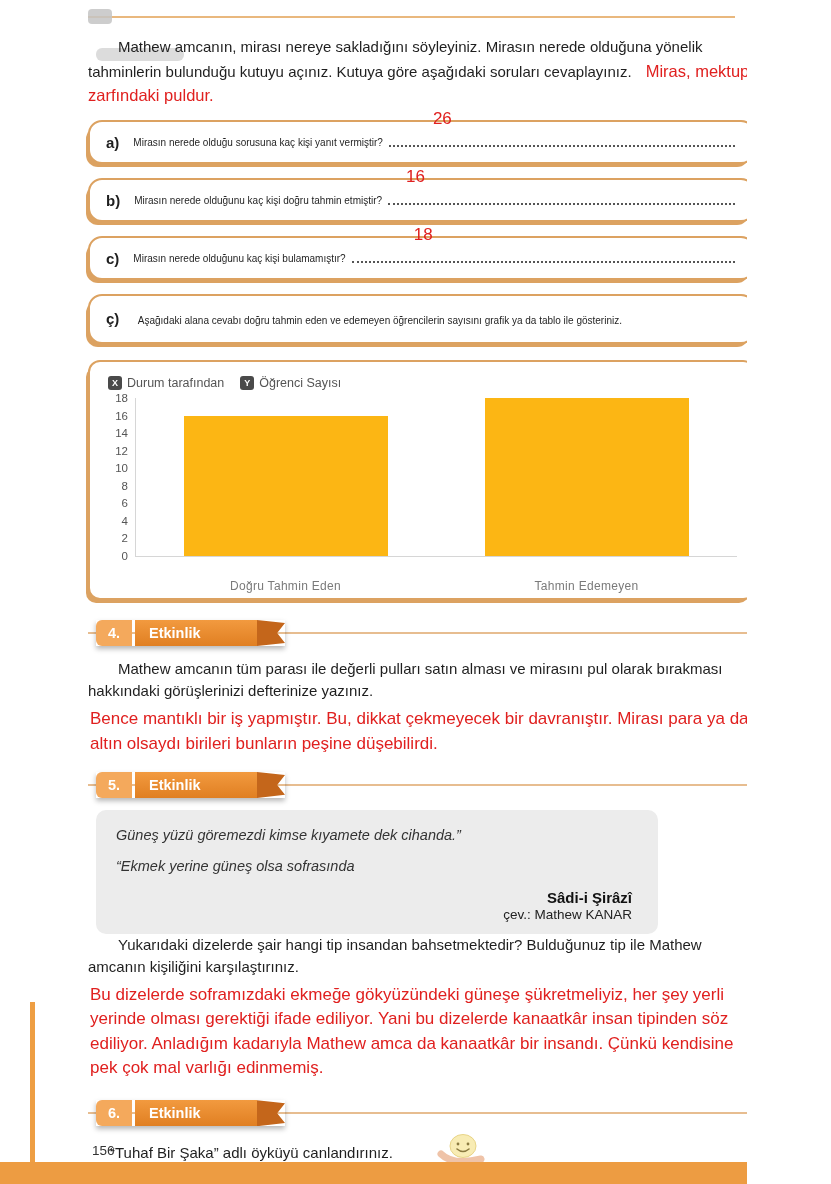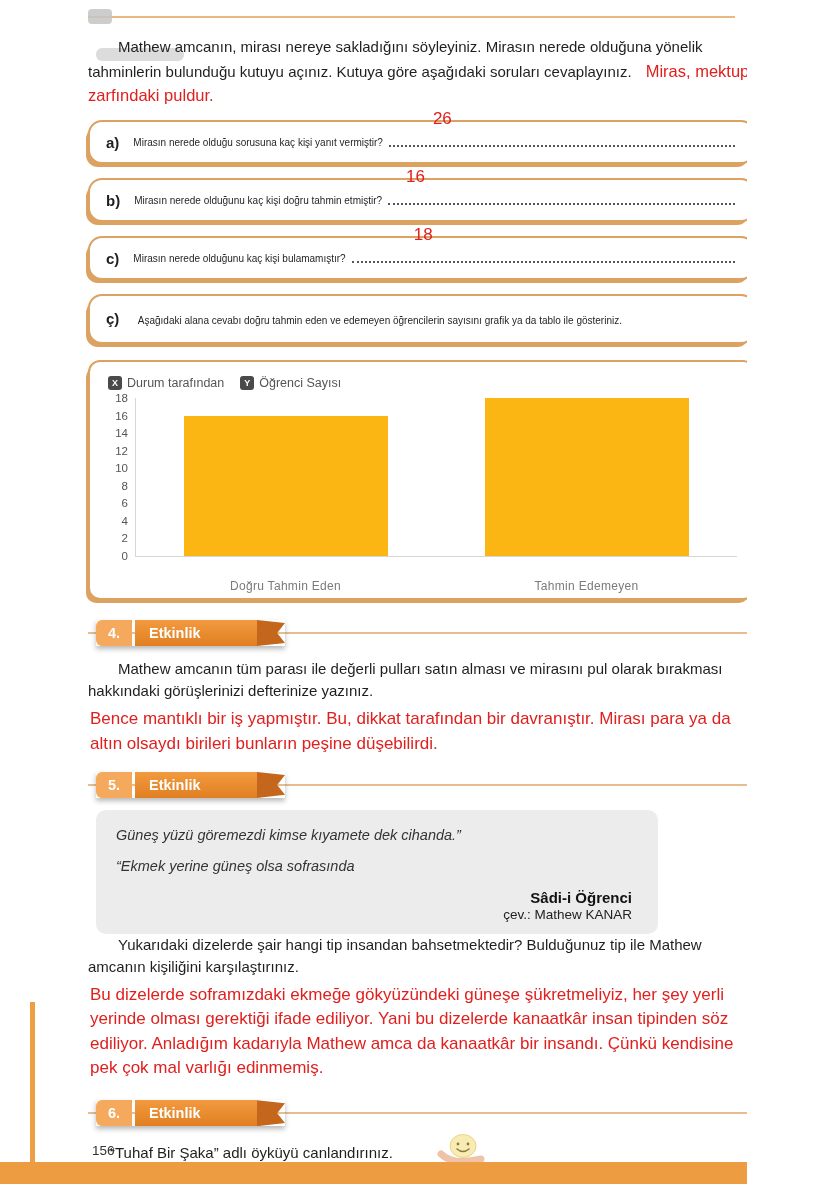--- a/index.html
+++ b/index.html
@@ -145,36 +145,36 @@
 
     <div class="activity-row mt20">
       <div class="banner-line"></div>
       <div class="banner">
         <div class="banner-num">4.</div>
         <div class="banner-label">Etkinlik</div>
         <div class="banner-tail"></div>
       </div>
     </div>
     <p class="para">Mathew amcanın tüm parası ile değerli pulları satın alması ve mirasını pul olarak bırakması hakkındaki görüşlerinizi defterinize yazınız.</p>
-    <p class="hand-block">Bence mantıklı bir iş yapmıştır. Bu, dikkat tarafından bir davranıştır. Mirası para ya da altın olsaydı birileri bunların peşine düşebilirdi.</p>
+    <p class="hand-block">Bence mantıklı bir iş yapmıştır. Bu, dikkat çekmeyecek bir davranıştır. Mirası para ya da altın olsaydı birileri bunların peşine düşebilirdi.</p>
 
     <div class="activity-row mt16">
       <div class="banner-line"></div>
       <div class="banner">
         <div class="banner-num">5.</div>
         <div class="banner-label">Etkinlik</div>
         <div class="banner-tail"></div>
       </div>
     </div>
 
     <div class="quote-box">
       <p class="quote">Güneş yüzü göremezdi kimse kıyamete dek cihanda.”</p>
       <p class="quote">“Ekmek yerine güneş olsa sofrasında</p>
       <div class="quote-author">
-        <div class="author">Sâdi-i Öğrenci</div>
+        <div class="author">Sâdi-i Şirâzî</div>
         <div class="translator">çev.: Mathew KANAR</div>
       </div>
     </div>
 
     <p class="para mt14">Yukarıdaki dizelerde şair hangi tip insandan bahsetmektedir? Bulduğunuz tip ile Mathew amcanın kişiliğini karşılaştırınız.</p>
     <p class="hand-block">Bu dizelerde soframızdaki ekmeğe gökyüzündeki güneşe şükretmeliyiz, her şey yerli yerinde olması gerektiği ifade ediliyor. Yani bu dizelerde kanaatkâr insan tipinden söz ediliyor. Anladığım kadarıyla Mathew amca da kanaatkâr bir insandı. Çünkü kendisine pek çok mal varlığı edinmemiş.</p>
 
     <div class="activity-row mt20">
       <div class="banner-line"></div>
       <div class="banner">

